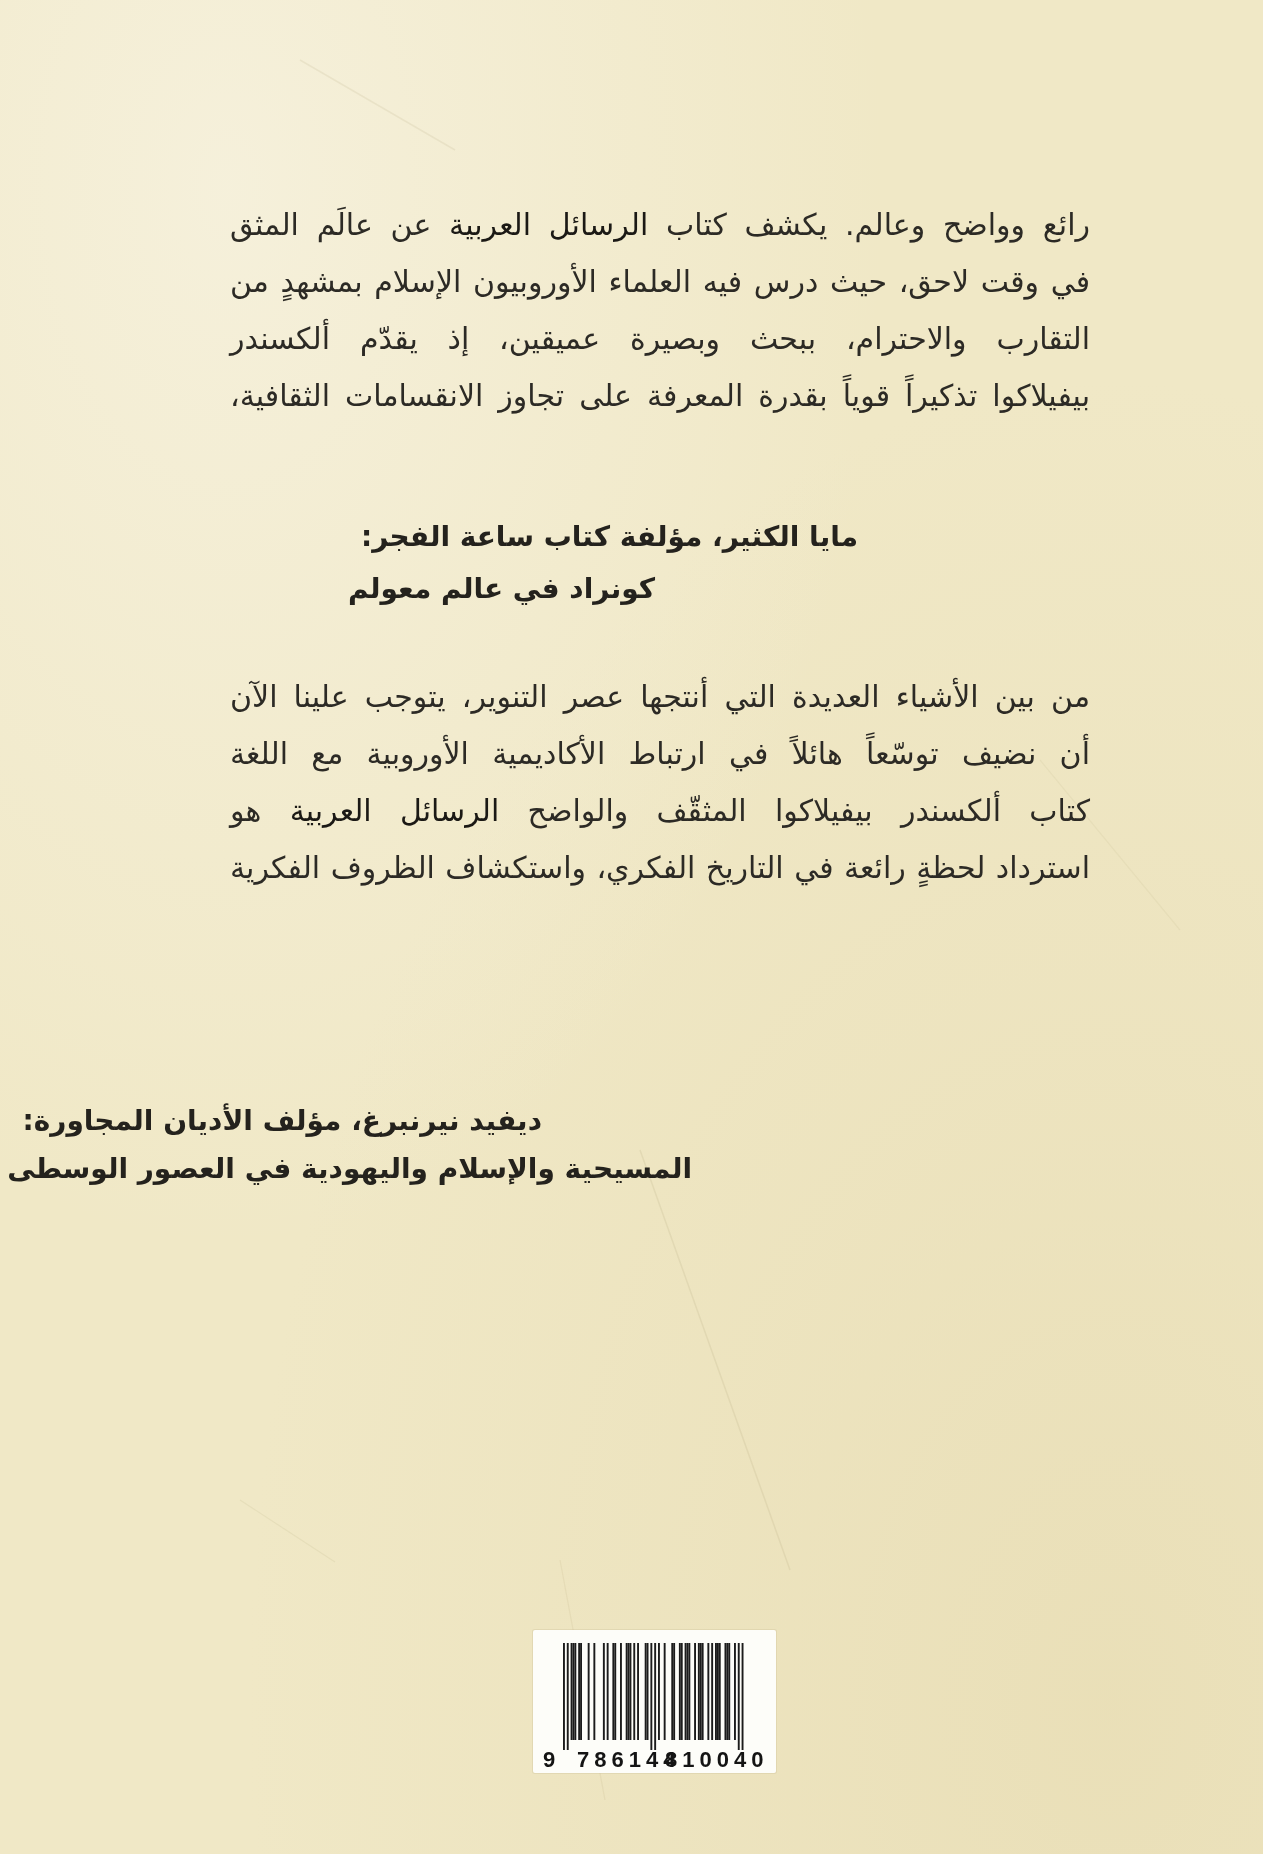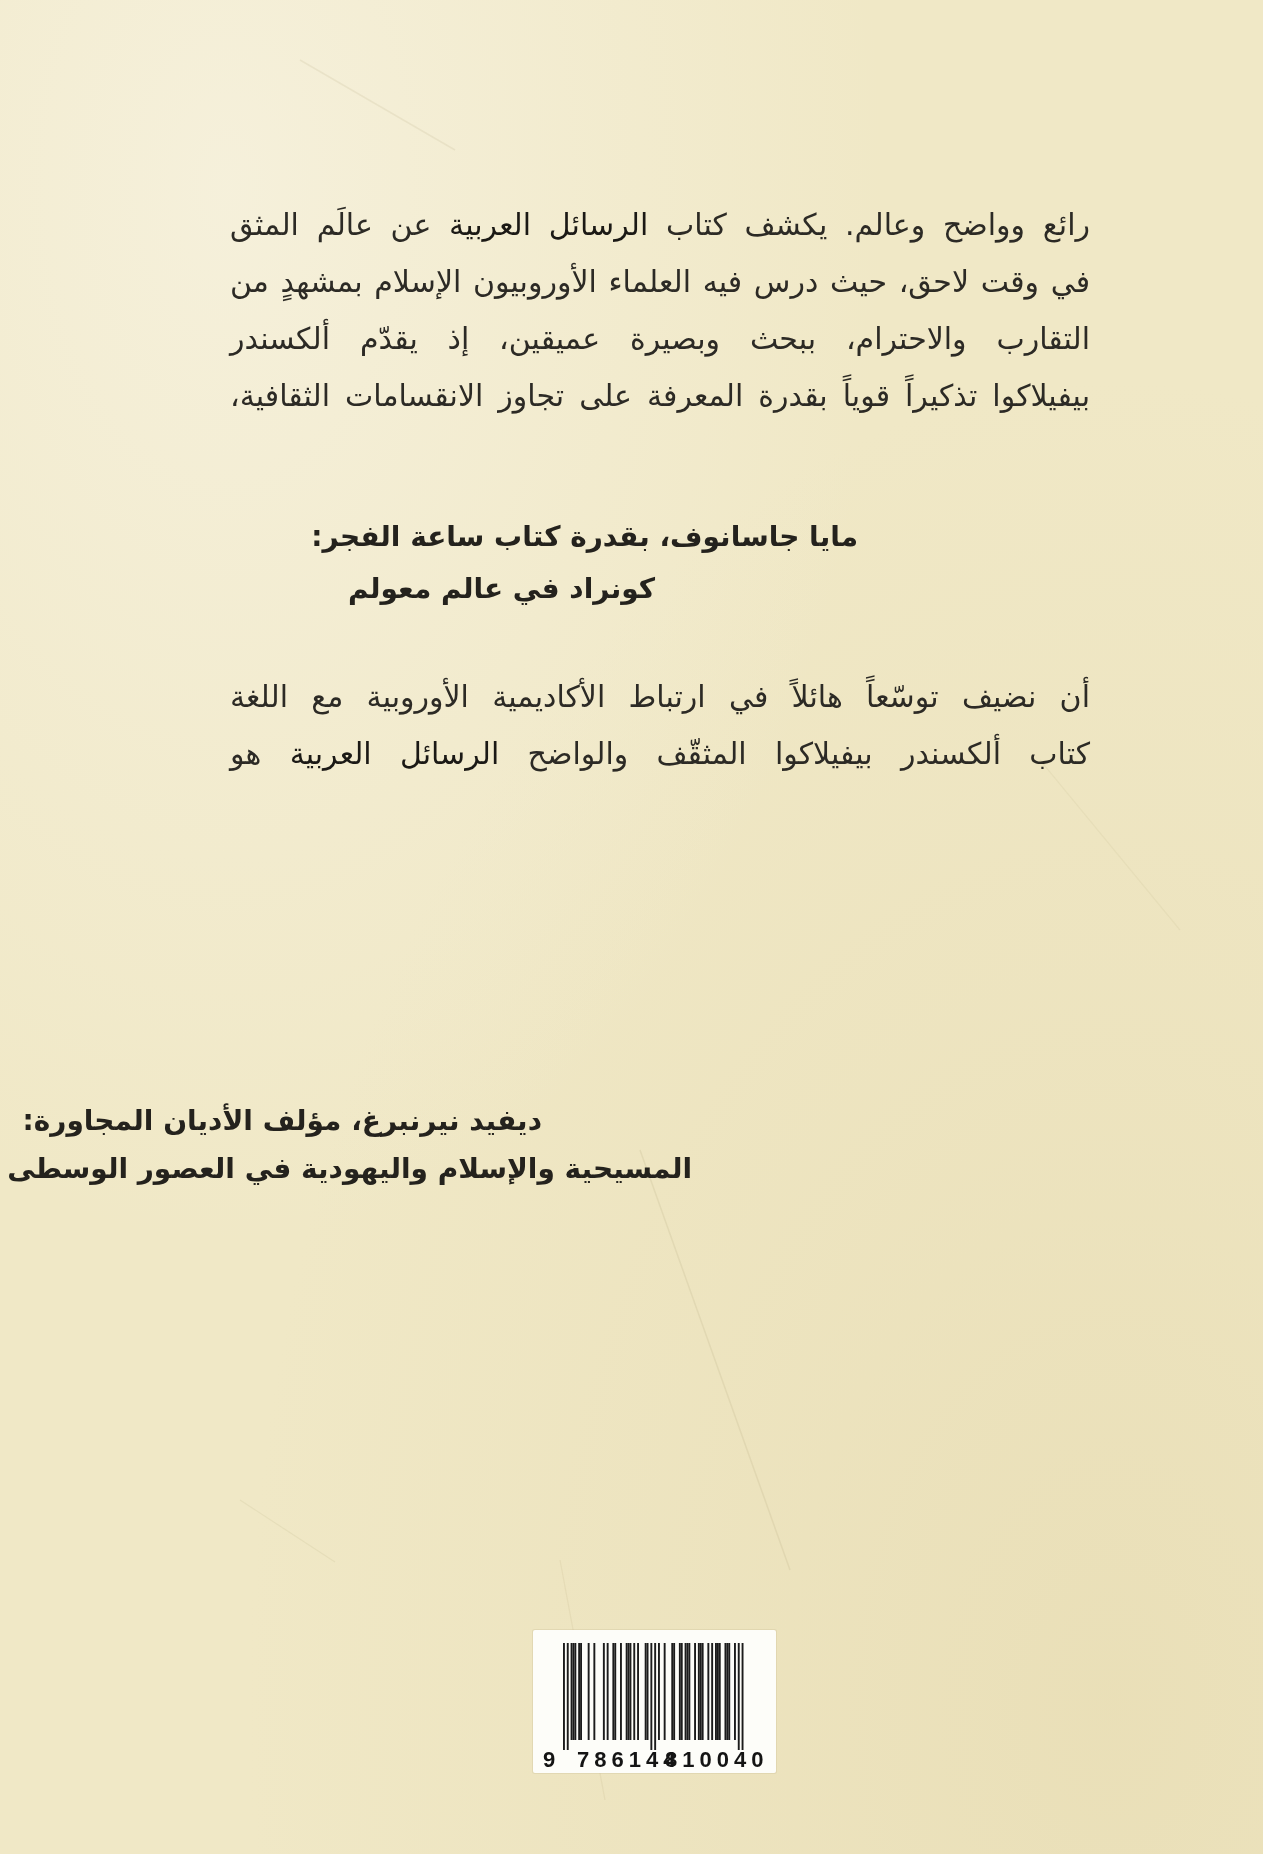--- a/index.html
+++ b/index.html
@@ -78,28 +78,30 @@
     <path d="M1040 760 L1180 930" stroke="#a79b6f" stroke-opacity="0.10" stroke-width="1.2" fill="none"></path>
   </svg>
 
   <section>
     <div class="quote-lines quote-1-lines">
         <div class="qline"><span class="">رائع وواضح وعالم. يكشف كتاب </span><span class="seg-bold">الرسائل العربية</span><span class=""> عن عالَم المثق</span></div>
         <div class="qline"><span class="">في وقت لاحق، حيث درس فيه العلماء الأوروبيون الإسلام بمشهدٍ من</span></div>
         <div class="qline"><span class="">التقارب والاحترام، ببحث وبصيرة عميقين، إذ يقدّم ألكسندر</span></div>
         <div class="qline"><span class="">بيفيلاكوا تذكيراً قوياً بقدرة المعرفة على تجاوز الانقسامات الثقافية،</span></div>
       </div>
-    <div class="attr attr1-l1">مايا جاسانوف، بقدرة كتاب ساعة الفجر:</div>
+    <div class="attr attr1-l1">مايا الكثير، مؤلفة كتاب ساعة الفجر:</div>
     <div class="attr attr1-l2">كونراد في عالم معولم</div>
   </section>
 
   <section>
     <div class="quote-lines quote-2-lines">
+        <div class="qline"><span class="">من بين الأشياء العديدة التي أنتجها عصر التنوير، يتوجب علينا الآن</span></div>
         <div class="qline"><span class="">أن نضيف توسّعاً هائلاً في ارتباط الأكاديمية الأوروبية مع اللغة</span></div>
         <div class="qline"><span class="">كتاب ألكسندر بيفيلاكوا المثقّف والواضح </span><span class="seg-bold">الرسائل العربية</span><span class=""> هو</span></div>
+        <div class="qline"><span class="">استرداد لحظةٍ رائعة في التاريخ الفكري، واستكشاف الظروف الفكرية</span></div>
       </div>
     <div class="attr attr2-l1">ديفيد نيرنبرغ، مؤلف الأديان المجاورة:</div>
     <div class="attr attr2-l2">المسيحية والإسلام واليهودية في العصور الوسطى والحديثة</div>
   </section>
 
   <div class="barcode-label">
     <svg id="barcode-svg" width="243" height="143" viewBox="0 0 243 143">
       <g id="bars">
           <rect x="30.00" y="13" width="1.90" height="107" fill="#1c1c1c"></rect>
           <rect x="33.80" y="13" width="1.90" height="107" fill="#1c1c1c"></rect>

